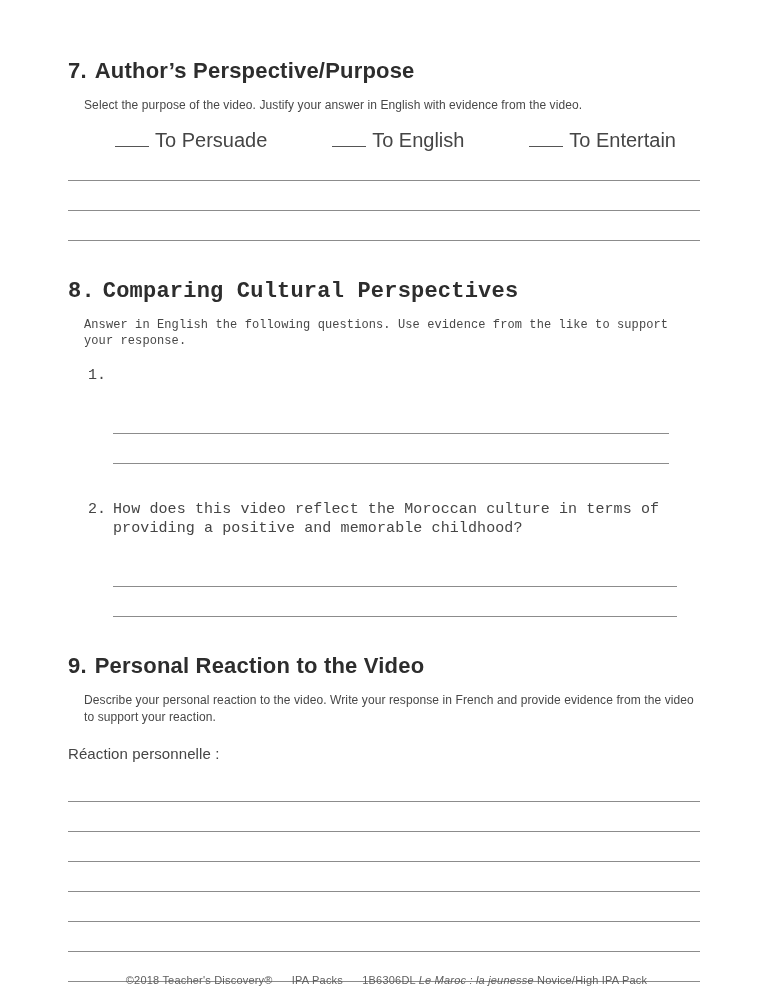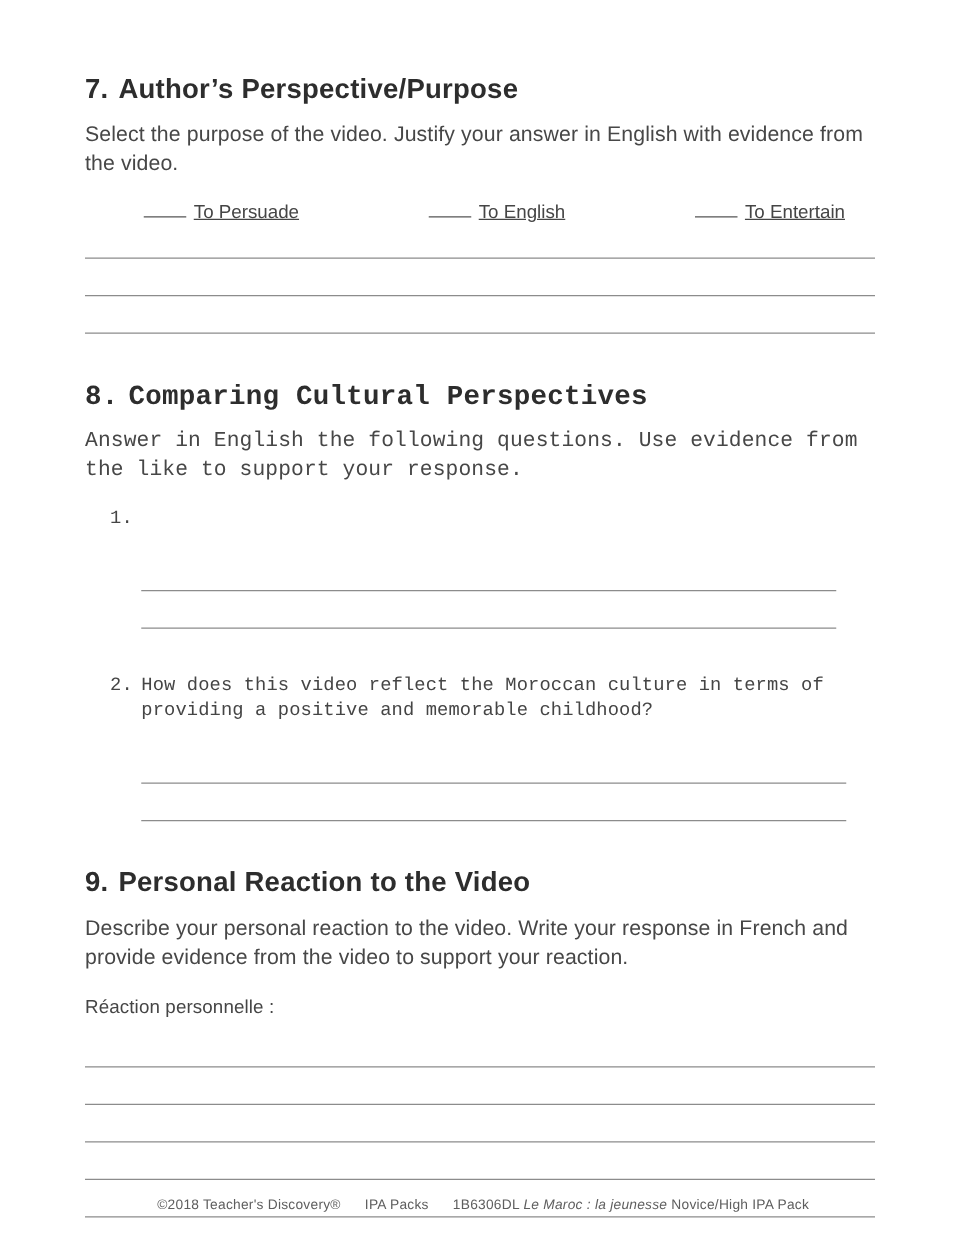--- a/index.html
+++ b/index.html
@@ -17,36 +17,35 @@
   h2 {
     margin: 0 0 13px 0;
     font-size: 22px;
     font-weight: 700;
     color: #2d2d2d;
     letter-spacing: 0.2px;
   }
   .sec-num { margin-right: 8px; }
 
   .instructions {
-    margin: 0 0 16px 0;
-    font-size: 17px;
+    margin: 0 0 16px 16px;
+    font-size: 12px;
     line-height: 1.35;
     color: #474747;
     letter-spacing: 0.1px;
   }
 
   
   .options-row {
     display: flex;
     justify-content: space-between;
     padding-left: 47px;
     padding-right: 24px;
-    font-size: 15px;
+    font-size: 20px;
     margin-bottom: 2px;
-    text-decoration: underline;
   }
   .option { white-space: nowrap; }
   .blank {
     display: inline-block;
     width: 34px;
     height: 15px;
     border-bottom: 1px solid #555555;
     margin-right: 6px;
   }
 
@@ -80,21 +79,21 @@
     margin: 20px 0 0 0;
     font-size: 15px;
     letter-spacing: 0.1px;
   }
 
   .big-lines { margin-top: 10px; }
 
   footer {
     position: absolute;
     left: 0; right: 0;
-    bottom: 30px;
+    bottom: 14px;
     text-align: center;
     font-size: 11px;
     color: #5e5e5e;
     letter-spacing: 0.2px;
   }
   footer .fseg { margin: 0 8px; }
   footer .it { font-style: italic; }
 </style>
 </head>
 <body>

